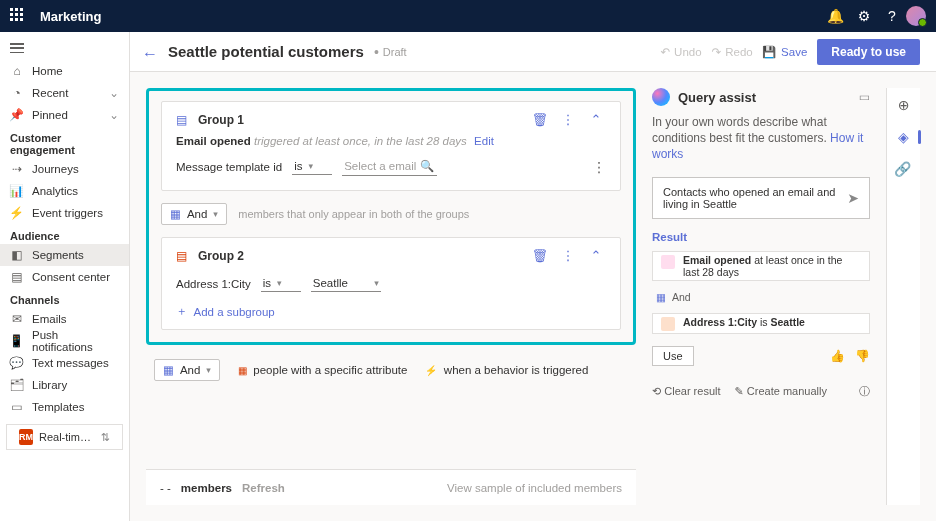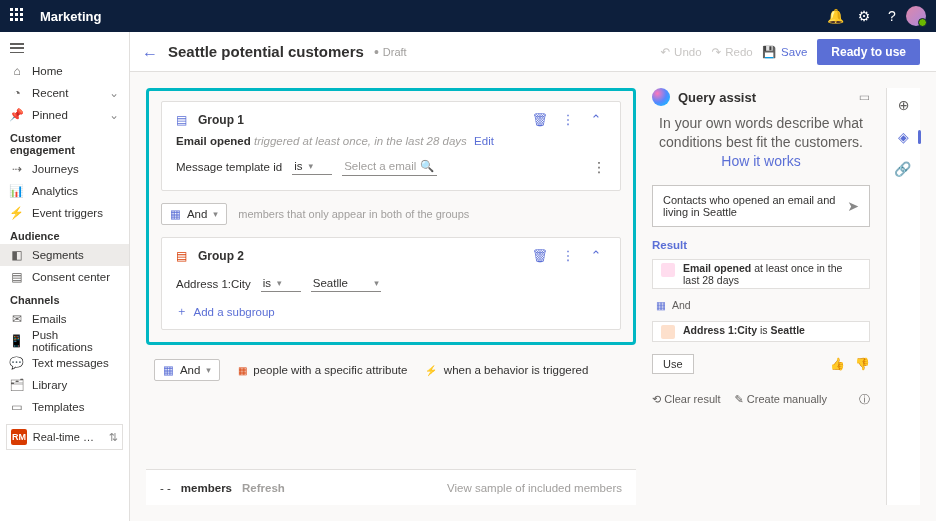--- a/index.html
+++ b/index.html
@@ -17,21 +17,21 @@
 .sidebar { width: 130px; border-right: 1px solid #e1dfdd; padding: 4px 0; overflow: hidden; background:#fff; }
 .side-row { height: 22px; display: flex; align-items: center; padding: 0 10px; font-size: 11.5px; color: #323130; gap: 8px; cursor: pointer; }
 .side-row.selected { background: #edebe9; }
 .side-row .icn { width: 14px; height: 14px; display:flex; align-items:center; justify-content:center; color:#605e5c; font-size:12px; }
 .side-section { padding: 6px 10px 2px; font-size: 11px; font-weight: 600; color: #323130; }
 .side-row .chev { margin-left: auto; color:#888; }
 .hamb { height: 24px; display:flex; align-items:center; padding-left:10px; }
 .hamb span { width:14px; height:10px; display:flex; flex-direction:column; justify-content:space-between; }
 .hamb span i { height:1.5px; background:#605e5c; display:block; }
 
-.area-badge { margin: 6px; background:#fff; border:1px solid #e1dfdd; display:flex; align-items:center; padding:4px 4px; gap:6px; font-size:11px; }
+.area-badge { margin: 6px; background:#fff; border:1px solid #e1dfdd; display:flex; align-items:center; padding:4px 12px; gap:6px; font-size:11px; }
 .area-badge .sq { width:16px; height:16px; background:#d83b01; color:#fff; font-size:9px; font-weight:600; display:flex; align-items:center; justify-content:center; border-radius:2px; }
 .area-badge .ell { max-width:70px; overflow:hidden; text-overflow:ellipsis; white-space:nowrap; }
 
 .main { flex: 1; display: flex; flex-direction: column; background:#faf9f8; }
 .cmdbar { height: 40px; background:#fff; border-bottom:1px solid #e1dfdd; display:flex; align-items:center; padding: 0 16px 0 12px; gap:10px; }
 .cmdbar .back { color:#5b6fd6; font-size:16px; }
 .cmdbar .ptitle { font-size:15px; font-weight:600; }
 .cmdbar .draft { color:#a19f9d; font-size:11px; display:flex; align-items:center; gap:4px; }
 .cmdbar .draft::before { content:'•'; font-size:14px; }
 .cmdbar .spacer { flex:1; }
@@ -77,21 +77,21 @@
 .members-bar .mlabel { font-weight:600; }
 .members-bar .refresh { color:#a19f9d;font-weight:bold; }
 .members-bar .spacer { flex:1; }
 .members-bar .view { color:#a19f9d; }
 
 .assist { width:218px; display:flex; flex-direction:column; gap:8px; }
 .assist-head { display:flex; align-items:center; gap:8px; }
 .assist-head .ai { width:18px; height:18px; border-radius:50%; background:radial-gradient(circle at 30% 30%,#f7b,#58f,#0cf); }
 .assist-head .atitle { font-weight:600; font-size:13px; }
 .assist-head .spacer { flex:1; }
-.assist-desc { font-size:14px; color:#605e5c; line-height:1.35;text-align:center; }
+.assist-desc { font-size:12px; color:#605e5c; line-height:1.35; }
 .assist-desc a { color:#5b6fd6; text-decoration:none; }
 .prompt-box { border:1px solid #c8c6c4; background:#fff; padding:8px 10px; font-size:11px; display:flex; align-items:center;margin-top:6px; }
 .prompt-box .send { color:#888; font-size:14px; }
 .result-label { color:#5b6fd6; font-weight:600; font-size:11.5px; margin-top:4px; }
 .res-card { border:1px solid #e1dfdd; background:#fff; padding:2px 8px; font-size:10.5px; display:flex; gap:8px; align-items:flex-start; }
 .res-card .tag { width:14px; height:14px; background:#fde; border-radius:2px; flex-shrink:0; margin-top:1px; }
 .res-card.addr .tag { background:#fde0cc; }
 .and-pill { font-size:10.5px; color:#605e5c; display:flex; gap:6px; align-items:center; padding:2px 4px; }
 .use-row { display:flex; align-items:center; gap:8px; margin-top:4px; }
 .use-btn { border:1px solid #c8c6c4; padding:3px 10px; font-size:11px; background:#fff; }

